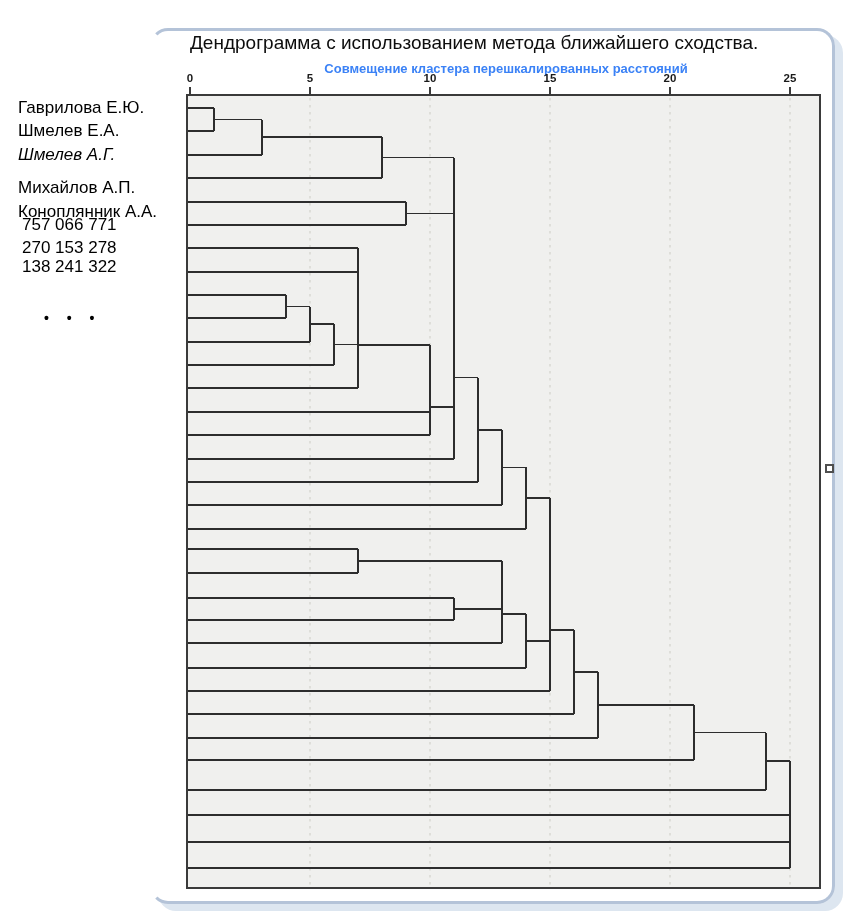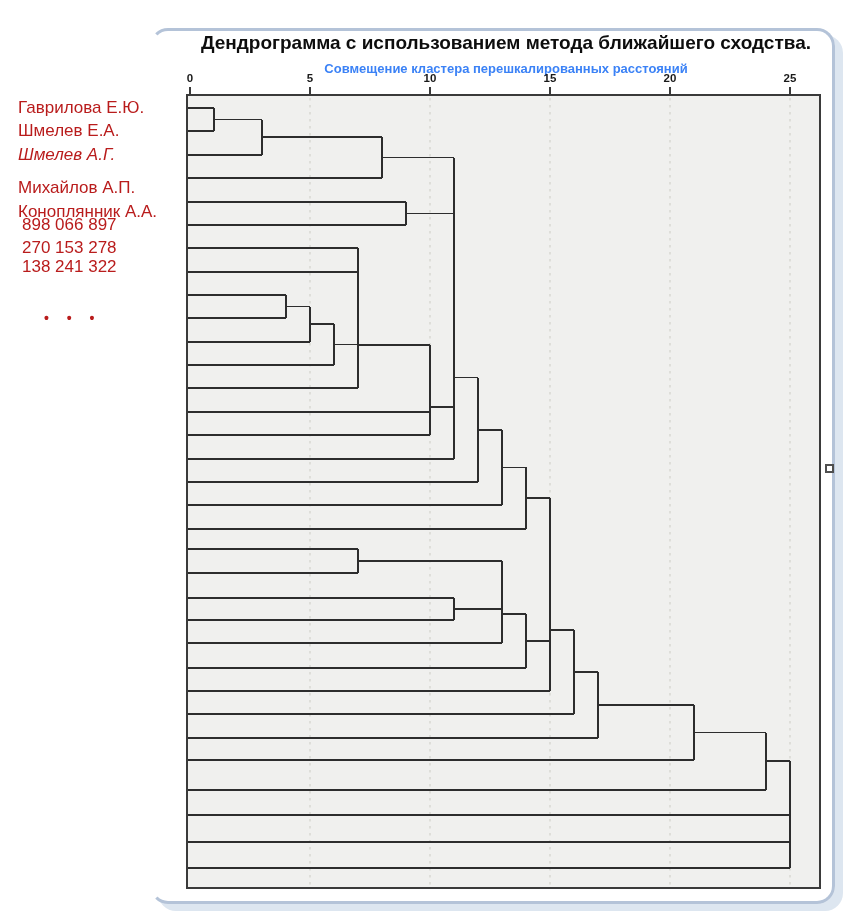--- a/index.html
+++ b/index.html
@@ -10,32 +10,32 @@
   }
   .page-card{
     position:absolute;left:150px;top:28px;width:679px;height:870px;
     border:3px solid #b4c3d8;border-left-color:transparent;
     border-radius:18px;
     box-shadow:8px 7px 0 #dde6f0;
     background:transparent;pointer-events:none;
   }
   .chart-title{
     position:absolute;left:190px;top:32px;width:632px;
-    text-align:center;font-size:19px;font-weight:bold;color:#0d0d0d;
+    font-size:19px;font-weight:normal;color:#0d0d0d;
     letter-spacing:0px;white-space:nowrap;
   }
   .chart-subtitle{
     position:absolute;left:190px;top:61px;width:632px;
     text-align:center;font-size:13px;font-weight:bold;color:#3b82f6;
     white-space:nowrap;
   }
   #plot-svg{position:absolute;left:0;top:0;}
   .leaf-label{
     position:absolute;left:18px;height:22px;line-height:22px;
-    font-size:17px;color:#b91c1c;white-space:nowrap;
+    font-size:17px;color:#000000;white-space:nowrap;
   }
   .leaf-label.number{left:22px;}
   .leaf-label.ellipsis{
     left:44px;font-size:14px;font-weight:bold;letter-spacing:7px;
   }
   .selection-handle{
     position:absolute;left:825px;top:464px;width:9px;height:9px;
     background:#ffffff;border:2px solid #4f4f4f;box-sizing:border-box;
   }
 </style>
@@ -164,19 +164,19 @@
     <line x1="790" y1="95" x2="790" y2="87" stroke="#3a3a3a" stroke-width="2" shape-rendering="crispEdges"></line>
     <text x="790" y="82" text-anchor="middle" font-size="11.5" font-weight="700" fill="#1a1a1a" font-family="&quot;Liberation Sans&quot;,&quot;DejaVu Sans&quot;,sans-serif">25</text>
   </svg>
 
 <div id="leaf-labels">
     <div class="leaf-label name" style="top: 97px;">Гаврилова Е.Ю.</div>
     <div class="leaf-label name" style="top: 120px;">Шмелев  Е.А.</div>
     <div class="leaf-label name" style="top: 144px; font-style: italic;">Шмелев А.Г.</div>
     <div class="leaf-label name" style="top: 177px;">Михайлов А.П.</div>
     <div class="leaf-label name" style="top: 195px; margin-top: 6px;">Коноплянник А.А.</div>
-    <div class="leaf-label number" style="top: 214px;">898 066 897</div>
+    <div class="leaf-label number" style="top: 214px;">757 066 771</div>
     <div class="leaf-label number" style="top: 237px;">270 153 278</div>
     <div class="leaf-label number" style="top: 256px;">138 241 322</div>
     <div class="leaf-label ellipsis" style="top: 307px;">• • •</div>
   </div>
 
 <div class="selection-handle"></div>
 
 </body></html>

